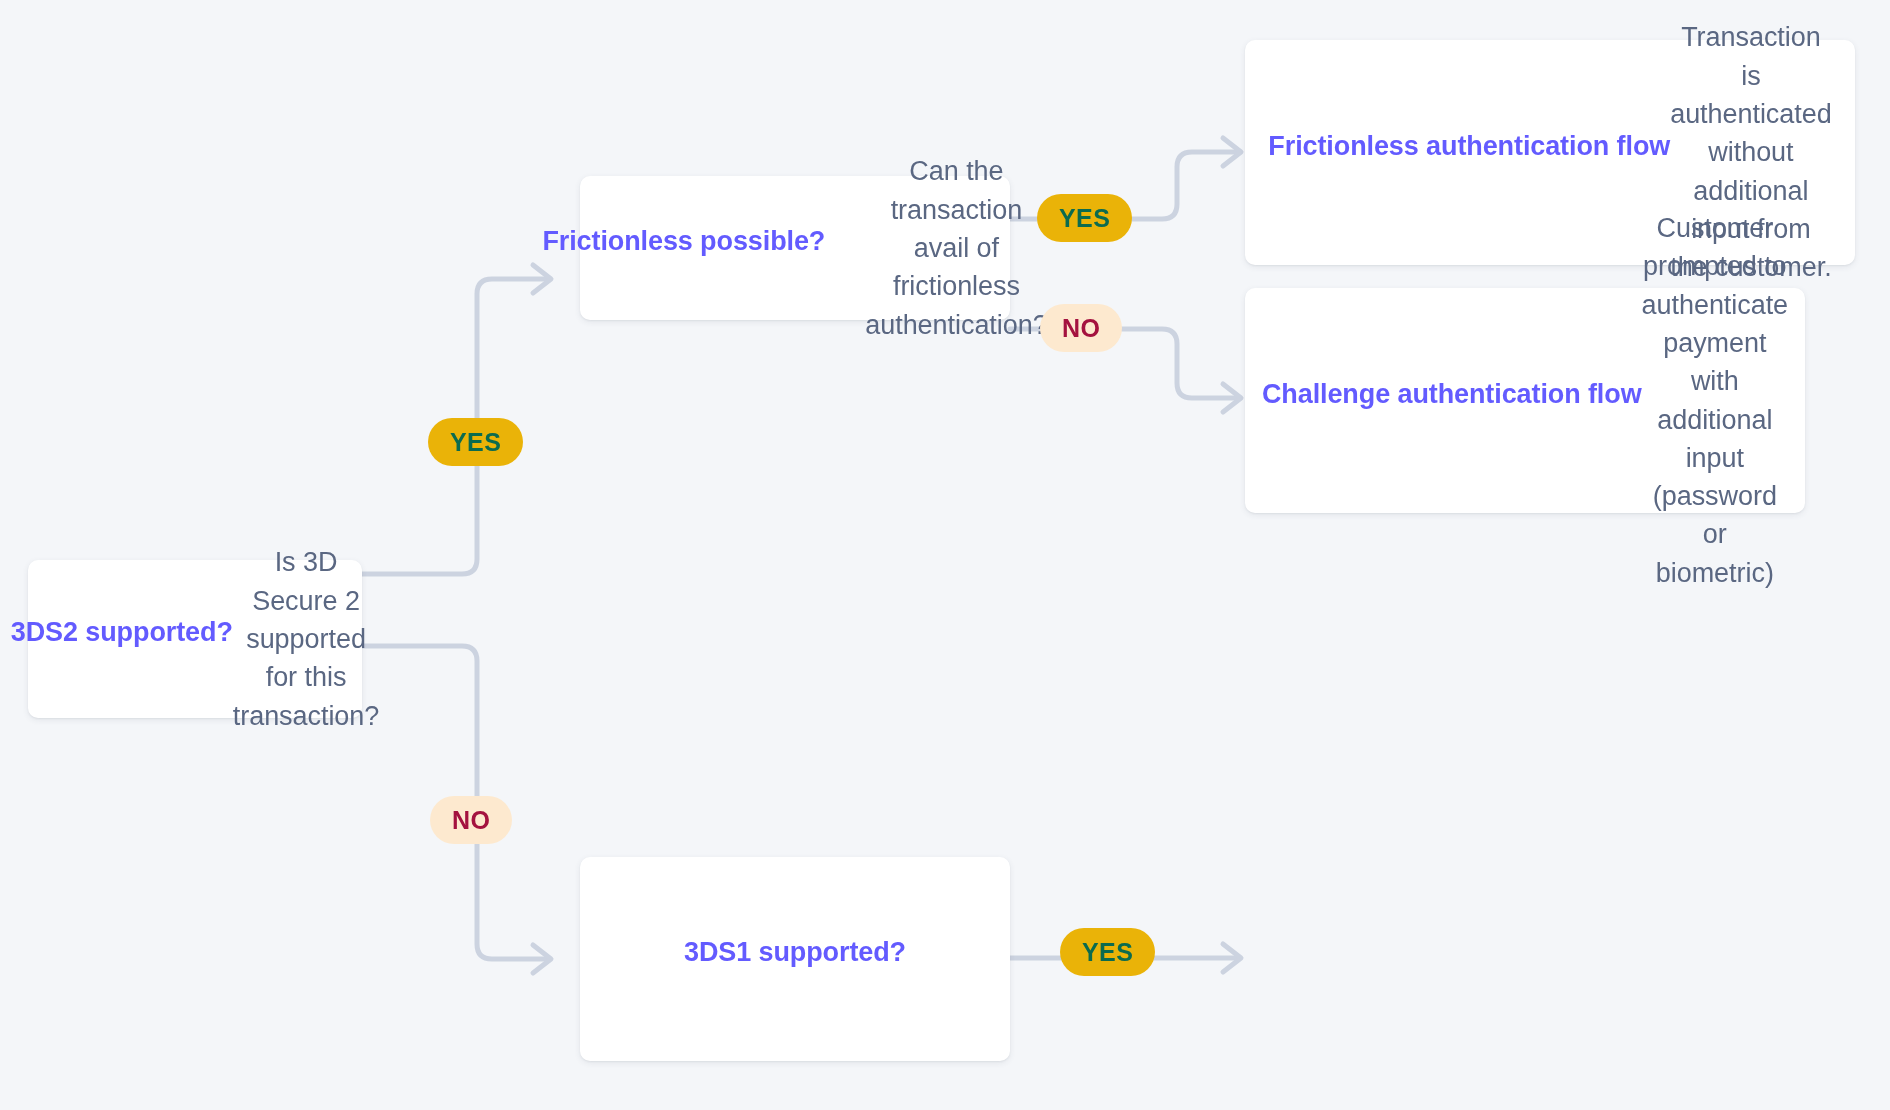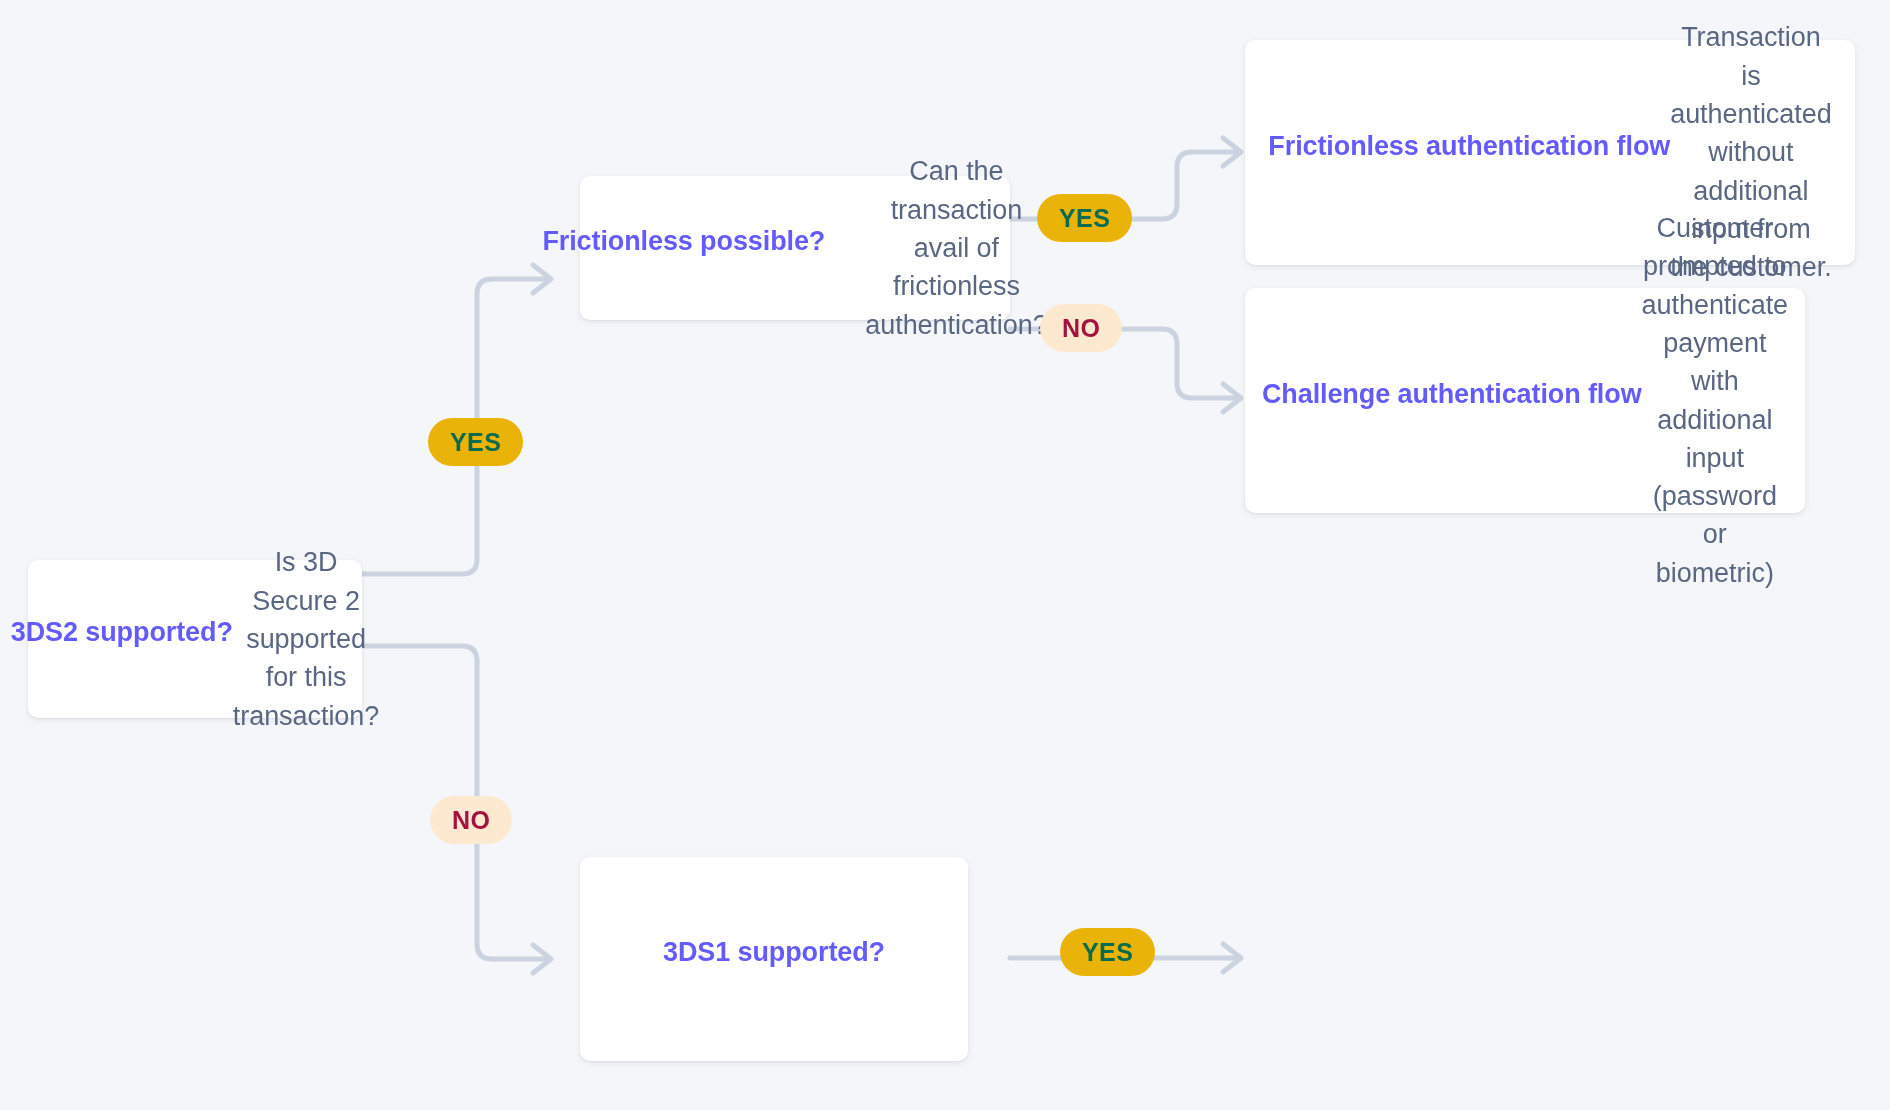--- a/index.html
+++ b/index.html
@@ -58,21 +58,21 @@
     color: #5a6782;
     font-size: 27px;
     font-weight: 400;
     line-height: 1.42;
     letter-spacing: -0.05px;
   }
 
   
   #card-3ds2        { left: 28px;   top: 518px; width: 334px;  height: 158px; margin-top: 42px; }
   #card-frictionless{ left: 580px;  top: 176px; width: 430px;  height: 144px; gap: 40px; }
-  #card-3ds1        { left: 580px;  top: 857px; width: 388px;  height: 204px; }
+  #card-3ds1        { left: 580px;  top: 857px; width: 430px;  height: 204px; }
   #card-out-frictionless { left: 1245px; top: 40px;  width: 610px; height: 225px; }
   #card-out-challenge    { left: 1245px; top: 288px; width: 560px; height: 225px; }
   #card-out-traditional  { left: 1245px; top: 858px; width: 610px; height: 208px; }
 
   
   .pill {
     position: absolute;
     z-index: 3;
     display: flex;
     align-items: center;

